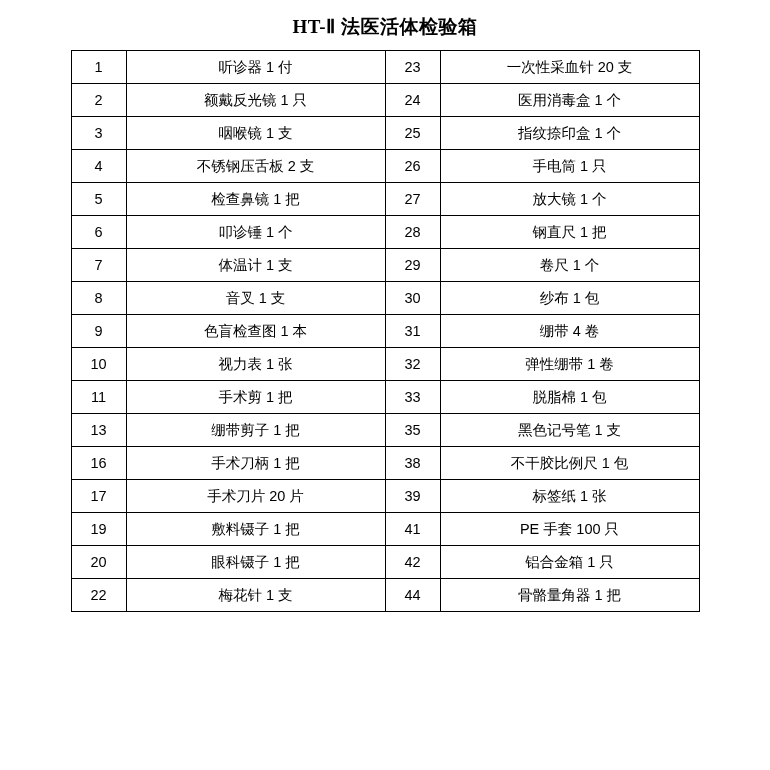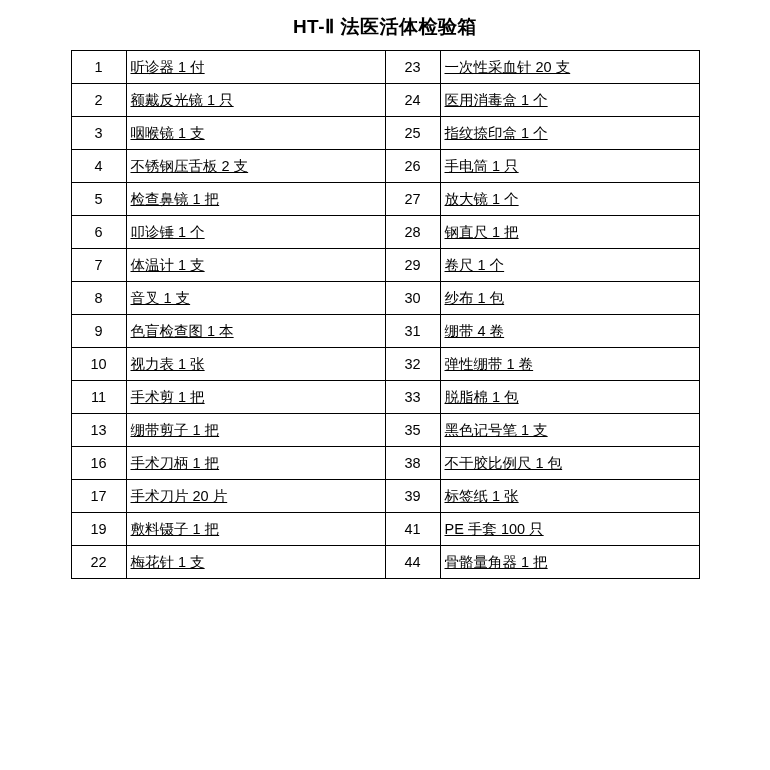--- a/index.html
+++ b/index.html
@@ -15,21 +15,21 @@
     overflow: hidden;
   }
   .page {
     width: 770px;
     height: 770px;
     position: relative;
     box-sizing: border-box;
   }
   .title {
     text-align: center;
-    font-family: Liberation Sans, sans-serif;
+    font-family: Liberation Serif, serif;
     font-weight: bold;
     font-size: 19px;
     letter-spacing: 0.5px;
     padding-top: 14px;
     padding-bottom: 10px;
   }
   .table-wrap {
     display: flex;
     justify-content: center;
   }
@@ -45,22 +45,21 @@
     font-family: "Liberation Sans", "DejaVu Sans", sans-serif;
     padding: 0 4px;
     vertical-align: middle;
   }
   td.num {
     width: 46px;
     text-align: center;
   }
   td.item {
     width: 250px;
-    text-align: left;
-    text-decoration: underline;
+    text-align: center;
   }
 </style>
 </head>
 <body>
 
 <div class="page">
 
   <div class="title">HT-Ⅱ 法医活体检验箱</div>
 
   <div class="table-wrap">
@@ -150,20 +149,26 @@
             <td class="num">39</td>
             <td class="item">标签纸 1 张</td>
           </tr>
           <tr>
             <td class="num">19</td>
             <td class="item">敷料镊子 1 把</td>
             <td class="num">41</td>
             <td class="item">PE 手套 100 只</td>
           </tr>
           <tr>
+            <td class="num">20</td>
+            <td class="item">眼科镊子 1 把</td>
+            <td class="num">42</td>
+            <td class="item">铝合金箱 1 只</td>
+          </tr>
+          <tr>
             <td class="num">22</td>
             <td class="item">梅花针 1 支</td>
             <td class="num">44</td>
             <td class="item">骨骼量角器 1 把</td>
           </tr>
         </tbody>
     </table>
   </div>
 
 </div>

